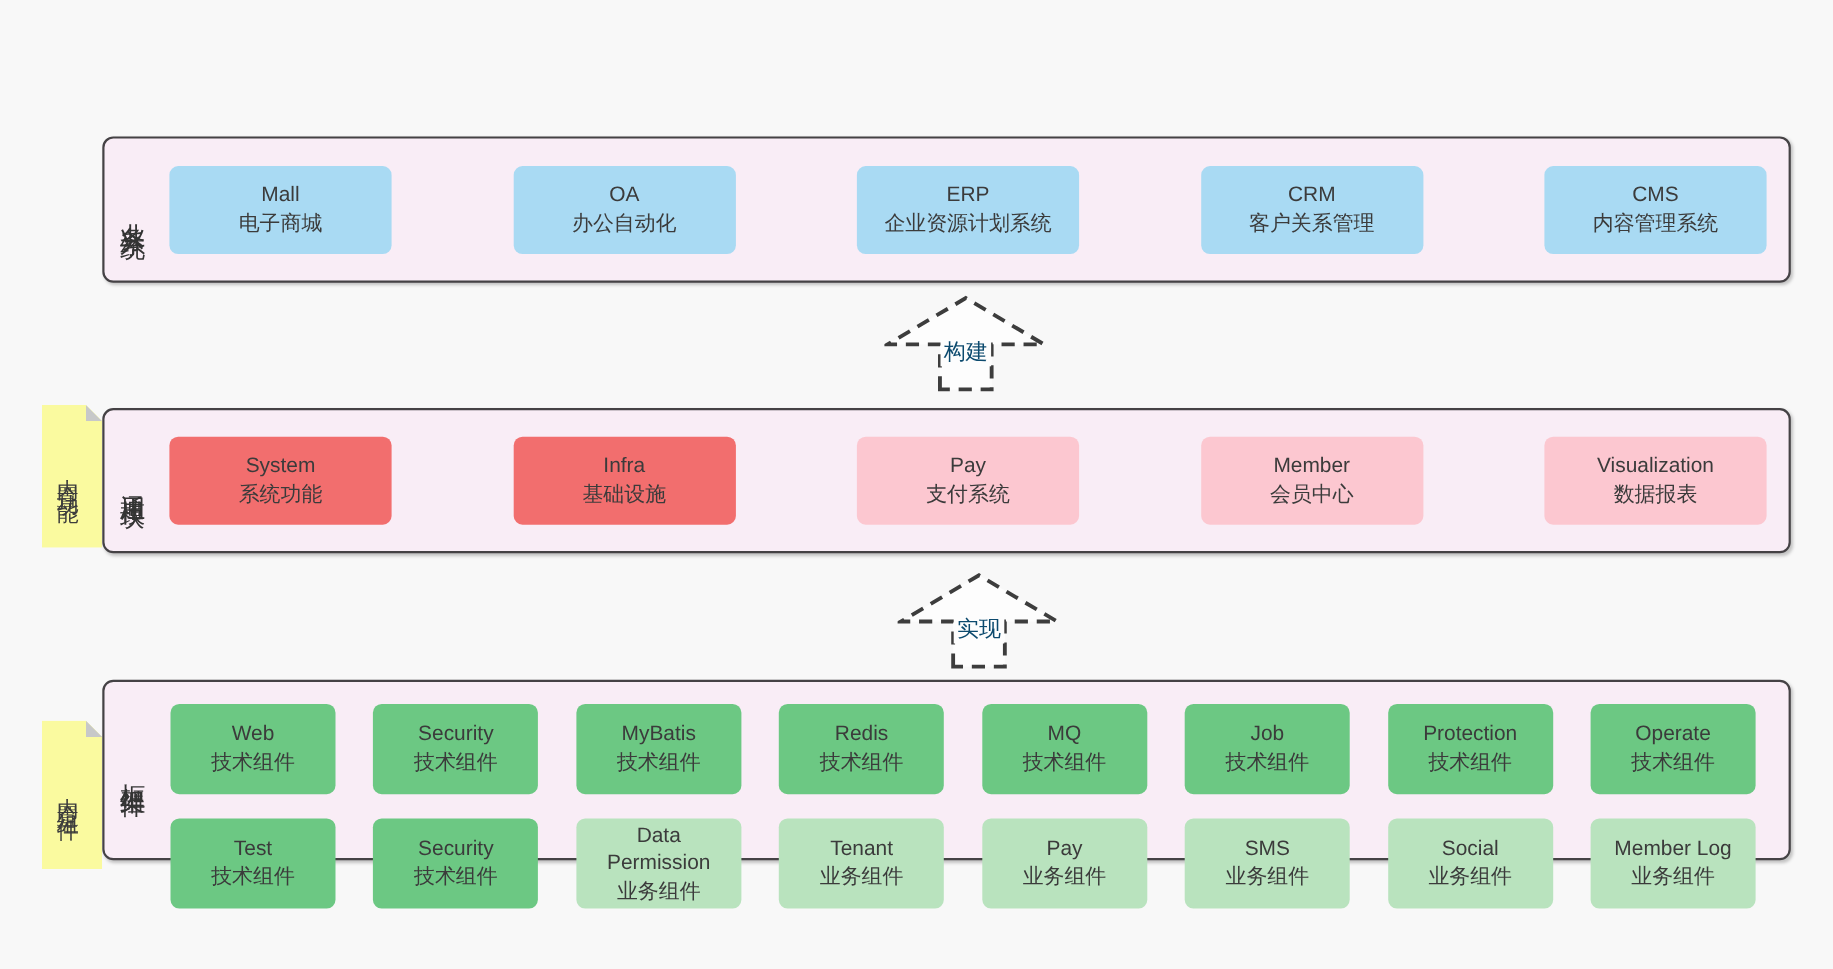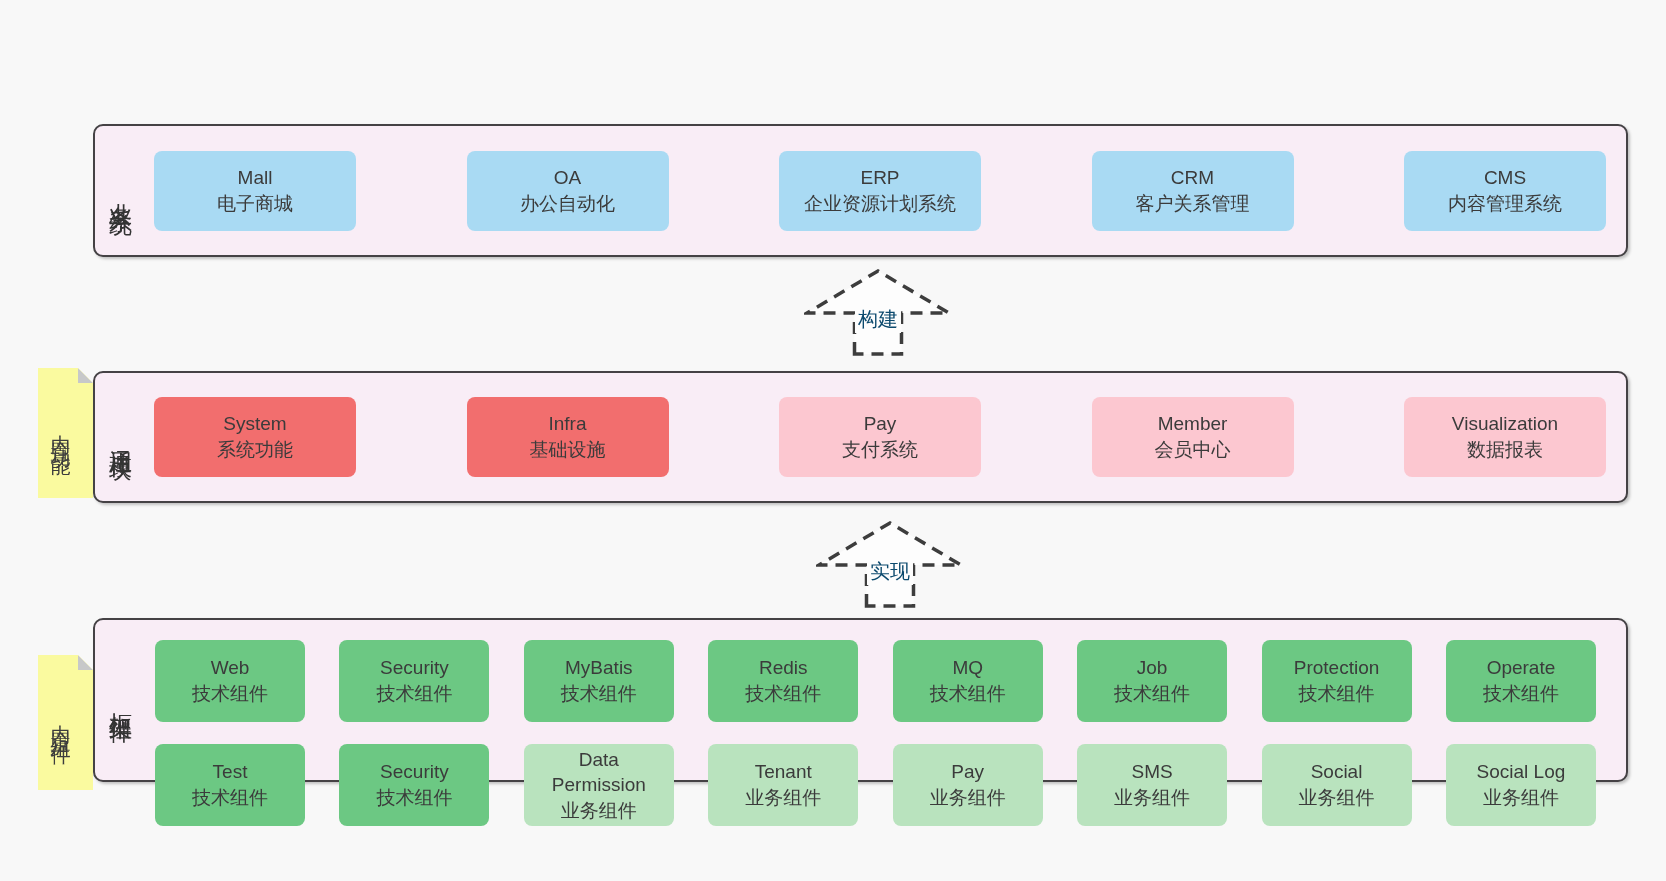--- a/index.html
+++ b/index.html
@@ -218,20 +218,20 @@
       </div>
       <div class="box v-lightgreen">
         <div>SMS</div>
         <div>业务组件</div>
       </div>
       <div class="box v-lightgreen">
         <div>Social</div>
         <div>业务组件</div>
       </div>
       <div class="box v-lightgreen">
-        <div>Social Log</div>
+        <div>Member Log</div>
         <div>业务组件</div>
       </div>
     </div>
 </section>
 <div class="note" id="note-1">
   <span class="note-label">内置组件</span>
 </div>
 
 </body></html>

